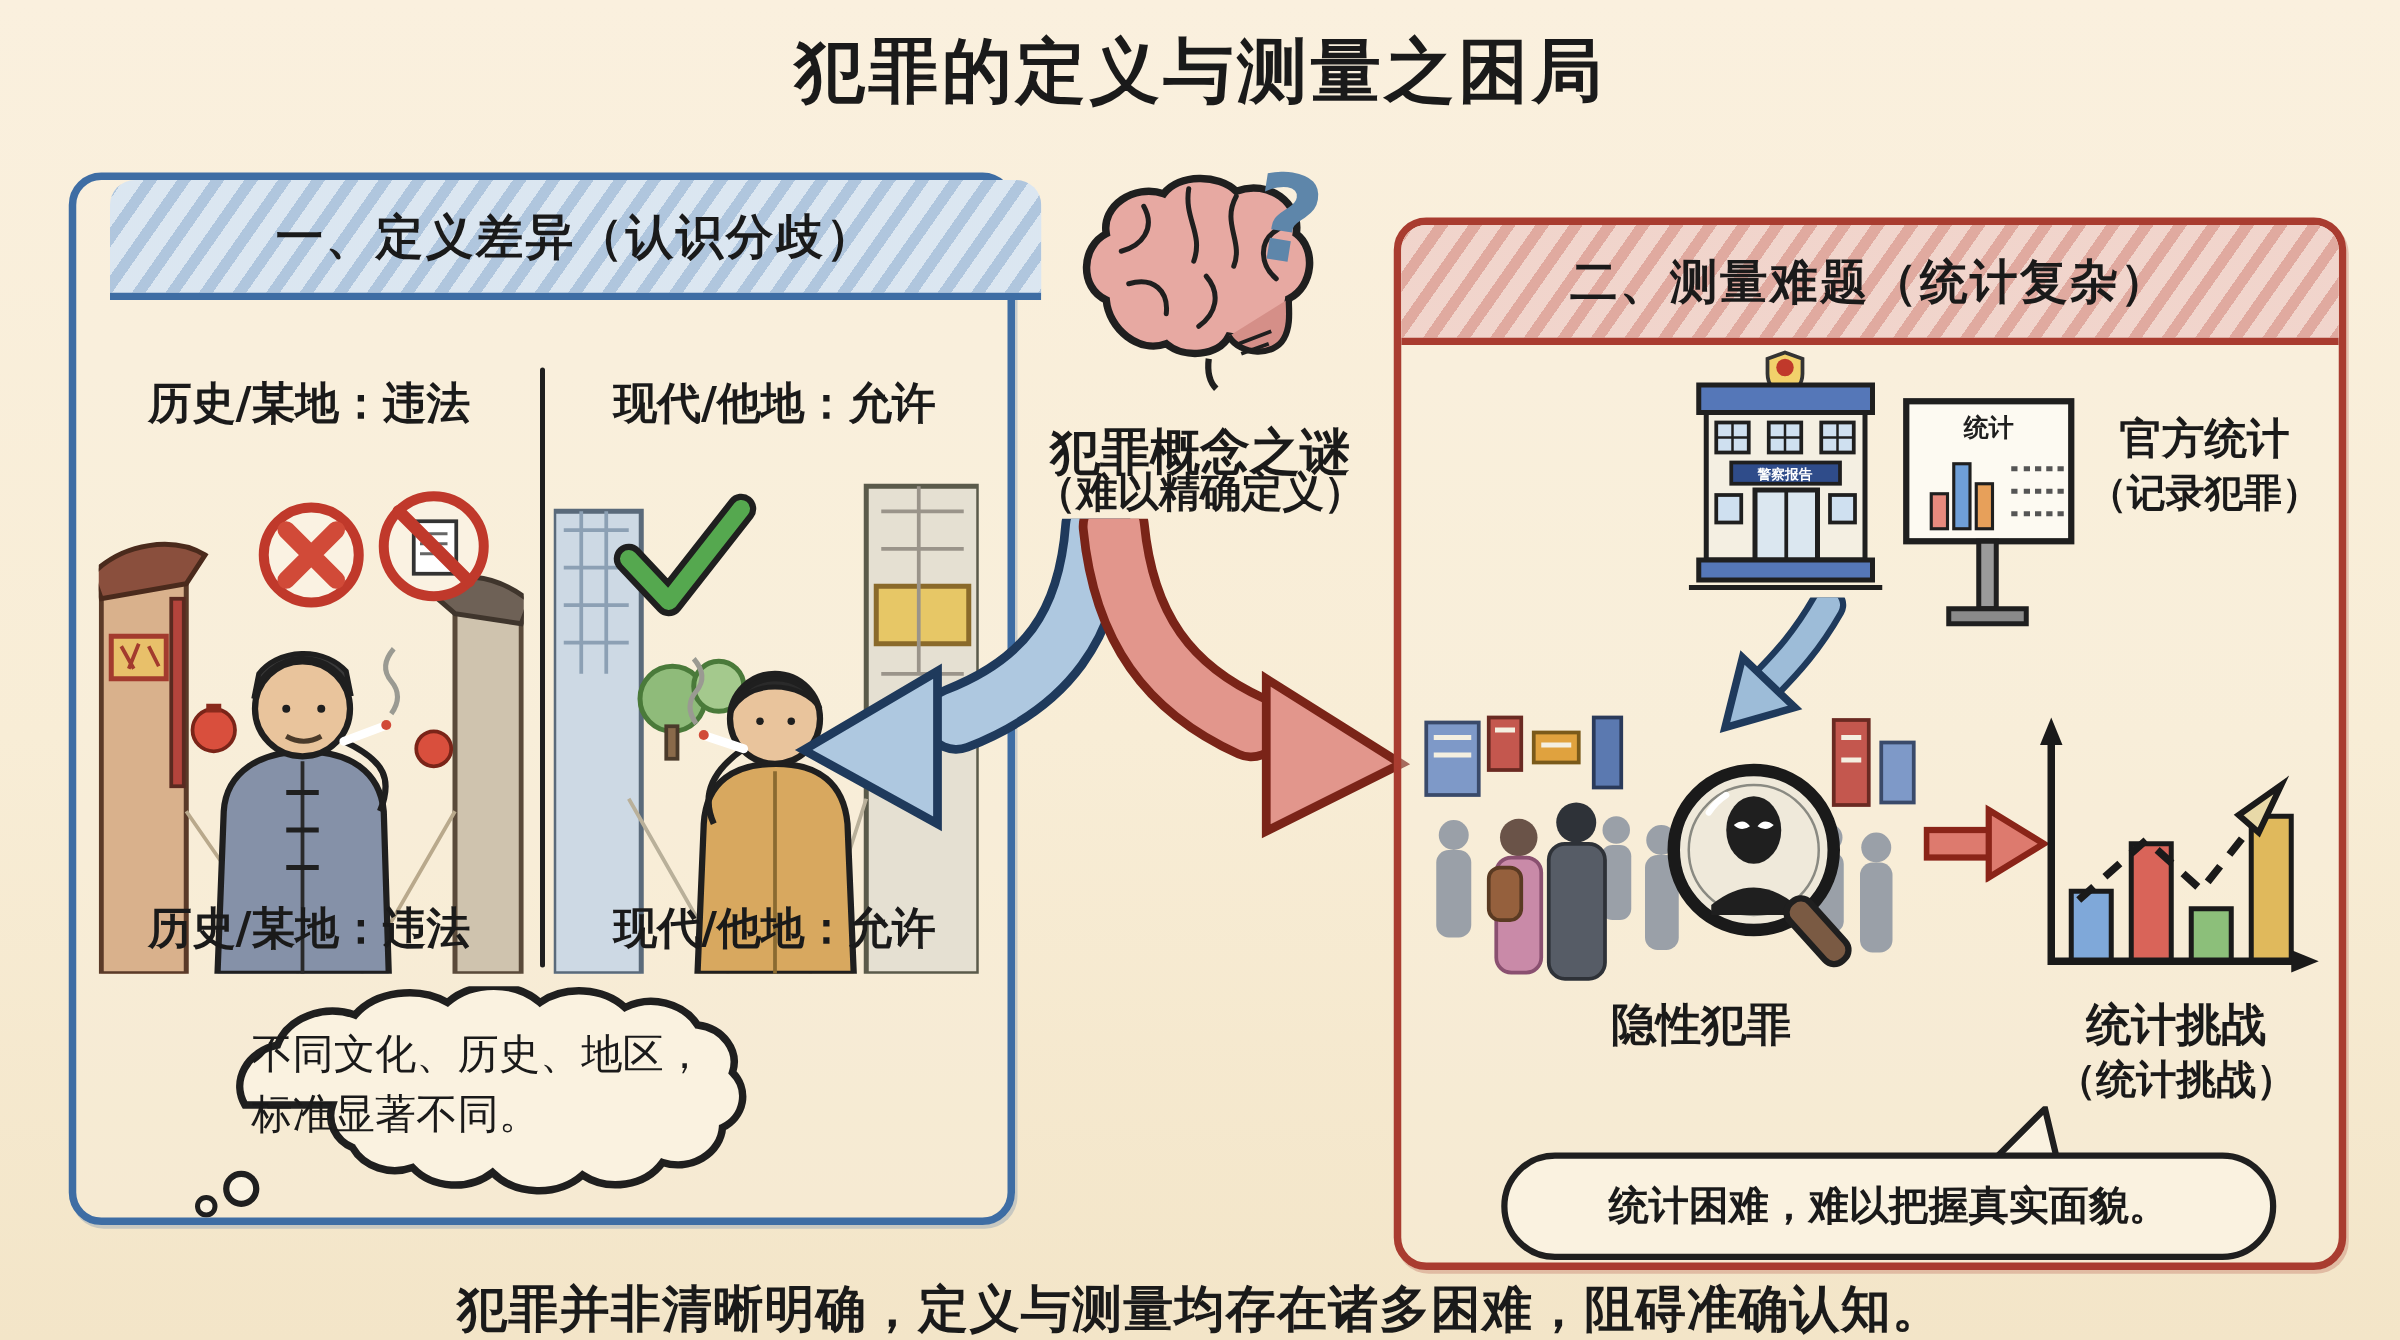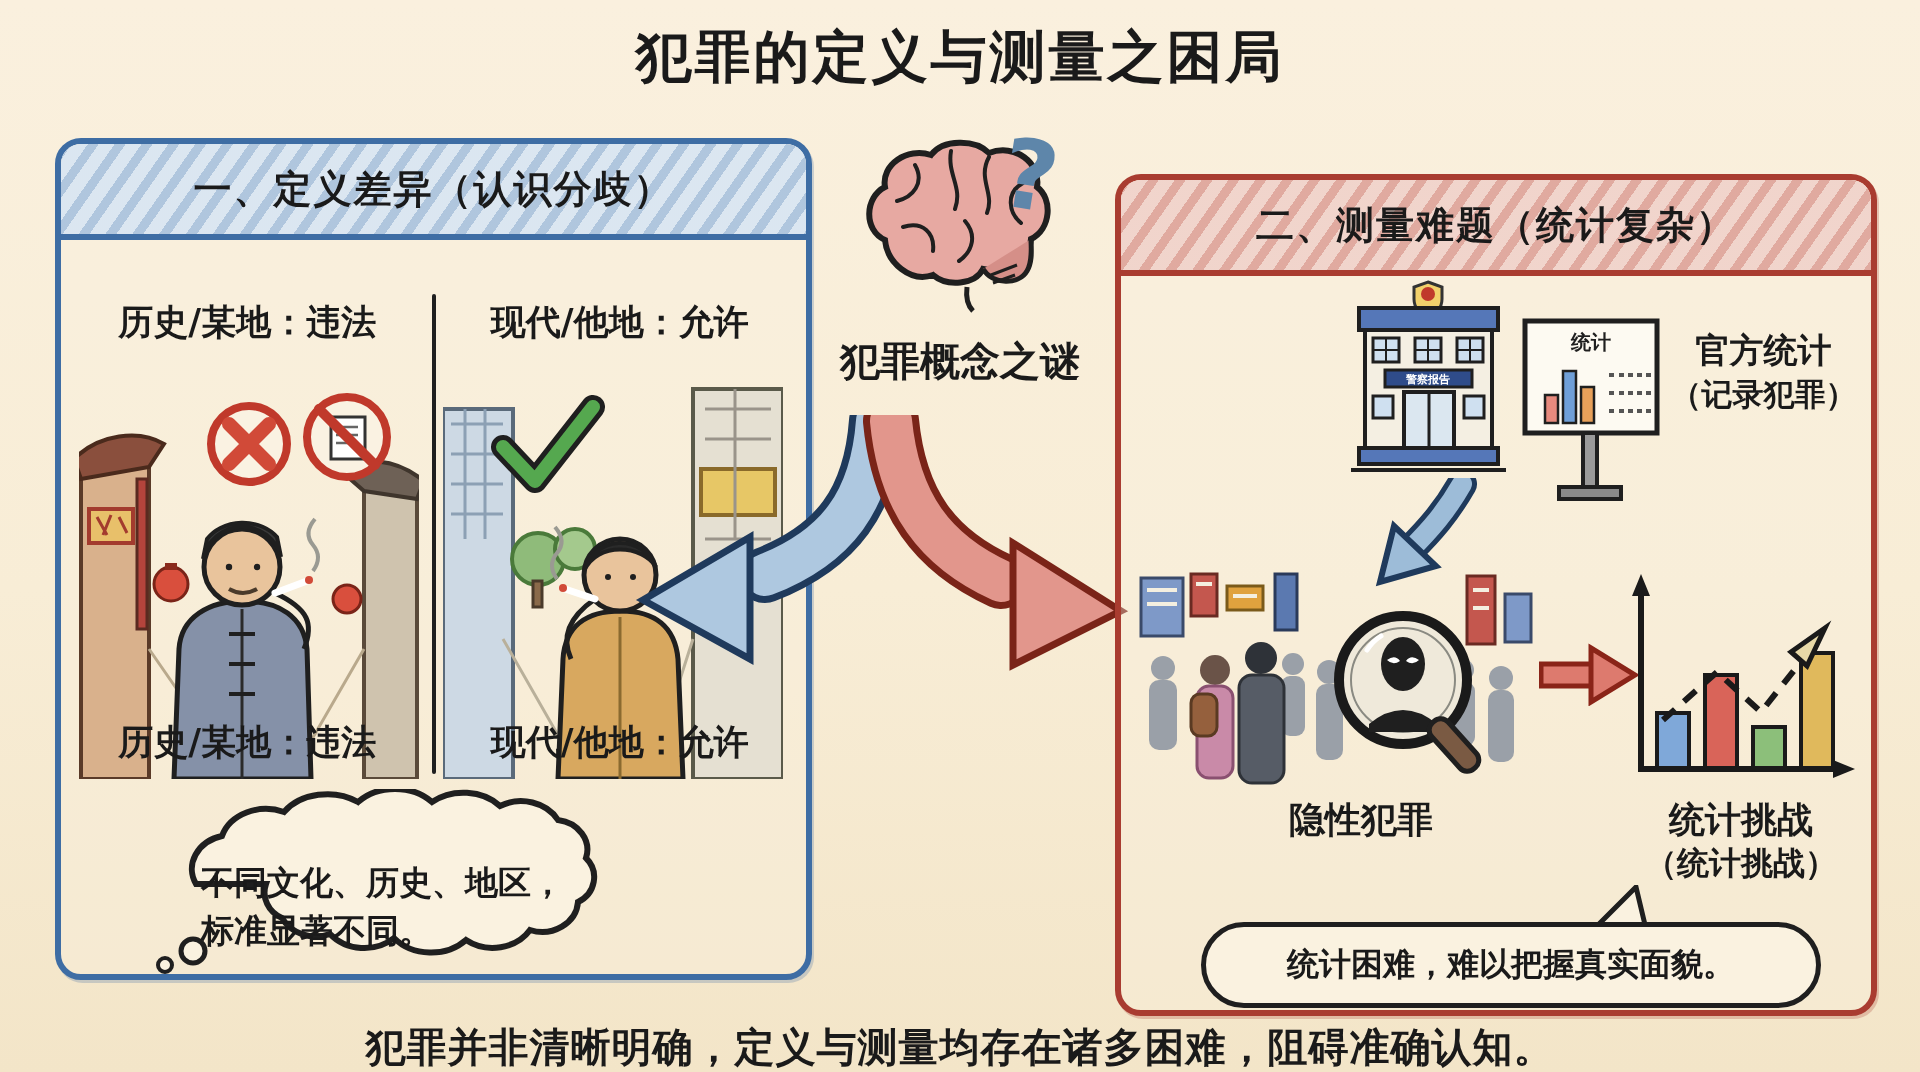--- a/index.html
+++ b/index.html
@@ -15,31 +15,31 @@
   .panel{border-radius:26px;background:rgba(250,242,224,.35);}
   #left-panel{left:55px;top:138px;width:745px;height:830px;border:6px solid #3e6da4;
               box-shadow:2px 3px 0 rgba(62,109,164,.25);}
   #right-panel{left:1115px;top:138px;width:750px;height:830px;border:6px solid #a93c30;
                box-shadow:2px 3px 0 rgba(169,60,48,.25);margin-top:36px;}
   .panel-header{position:absolute;left:0;top:0;width:100%;height:96px;border-radius:20px 20px 0 0;
                 display:flex;align-items:center;justify-content:center;
                 font-size:38px;font-weight:bold;letter-spacing:2px;box-sizing:border-box;}
   #left-panel .panel-header{background:
       repeating-linear-gradient(125deg,rgba(122,158,198,.45) 0 9px,rgba(216,228,240,.25) 9px 22px),#dce7f1;
-      border-bottom:6px solid #3e6da4;}
+      border-bottom:6px solid #3e6da4;margin-left:27px;}
   #right-panel .panel-header{background:
       repeating-linear-gradient(125deg,rgba(205,120,108,.45) 0 9px,rgba(243,217,209,.25) 9px 22px),#f0d3ca;
       border-bottom:6px solid #a93c30;}
   
   .half-label{position:absolute;width:50%;font-size:35px;font-weight:bold;text-align:center;}
   #lp-divider{position:absolute;left:calc(50% - 2px);top:150px;width:4px;height:480px;
               background:#1f1f1f;border-radius:2px;}
   .illus{position:absolute;}
   #thought-bubble-wrap{position:absolute;left:80px;top:645px;width:580px;height:185px;}
-  #thought-text{position:absolute;left:60px;top:30px;width:460px;font-size:33px;font-weight:bold;line-height:1.45;margin-top:40px;}
+  #thought-text{position:absolute;left:60px;top:30px;width:460px;font-size:33px;font-weight:normal;line-height:1.45;}
   
   #question-mark{left:1002px;top:120px;font-size:96px;font-weight:bold;color:#5e86aa;transform:rotate(9deg);}
   #center-caption-1{left:735px;top:318px;width:450px;font-size:40px;font-weight:bold;margin-top:16px;}
   #center-caption-2{left:735px;top:372px;width:450px;font-size:33px;font-weight:bold;}
   
   .rp-text{position:absolute;text-align:center;font-weight:bold;}
   #speech-bubble{position:absolute;left:80px;top:742px;width:610px;height:76px;border:5px solid #1f1f1f;
                  border-radius:48px;background:#faf2e0;display:flex;align-items:center;justify-content:center;
                  font-size:32px;font-weight:bold;}
   svg{display:block;}
@@ -155,20 +155,21 @@
     <path d="M30,105 C8,95 10,62 30,52 C26,30 52,12 76,20 C88,4 120,4 134,18 C160,8 186,28 182,52
              C198,64 196,94 176,104 C174,126 152,140 128,134 C120,150 92,152 78,140 C56,148 32,128 30,105 Z" fill="#e7a9a2" stroke="#1f1f1f" stroke-width="6"></path>
     <path d="M60,30 C70,48 58,62 42,66 M96,16 C92,40 108,52 100,74 M134,22 C122,44 140,58 132,78
              M168,48 C150,58 154,78 166,88 M48,92 C68,86 80,98 78,116 M110,86 C122,100 118,116 104,126" fill="none" stroke="#1f1f1f" stroke-width="4" stroke-linecap="round"></path>
     <path d="M128,134 C138,150 164,150 172,136 C178,126 176,112 176,104" fill="#d58f88" stroke="#1f1f1f" stroke-width="5"></path>
     <path d="M136,140 l26,-10 M138,148 l22,-8" stroke="#1f1f1f" stroke-width="3"></path>
     <path d="M112,152 q-2,16 6,24" fill="none" stroke="#1f1f1f" stroke-width="5"></path>
   </svg>
   <div class="abs" id="question-mark">?</div>
   <div class="abs ctr" id="center-caption-1">犯罪概念之谜</div>
+  <div class="abs ctr" id="center-caption-2">（难以精确定义）</div>
 
   <svg class="abs" style="left:615px;top:415px;" width="530" height="260" viewBox="0 0 530 260">
     <g>
       <path d="M262,6 C256,86 222,132 150,160" fill="none" stroke="#1f3a5c" stroke-width="56" stroke-linecap="round"></path>
       <path d="M262,6 C256,86 222,132 150,160" fill="none" stroke="#aec8e0" stroke-width="42" stroke-linecap="round"></path>
       <polygon points="28,185 135,122 135,244" fill="#aec8e0" stroke="#1f3a5c" stroke-width="7"></polygon>
     </g>
     <g>
       <path d="M276,6 C284,88 320,136 386,166" fill="none" stroke="#7a2418" stroke-width="56" stroke-linecap="round"></path>
       <path d="M276,6 C284,88 320,136 386,166" fill="none" stroke="#e2968c" stroke-width="42" stroke-linecap="round"></path>

